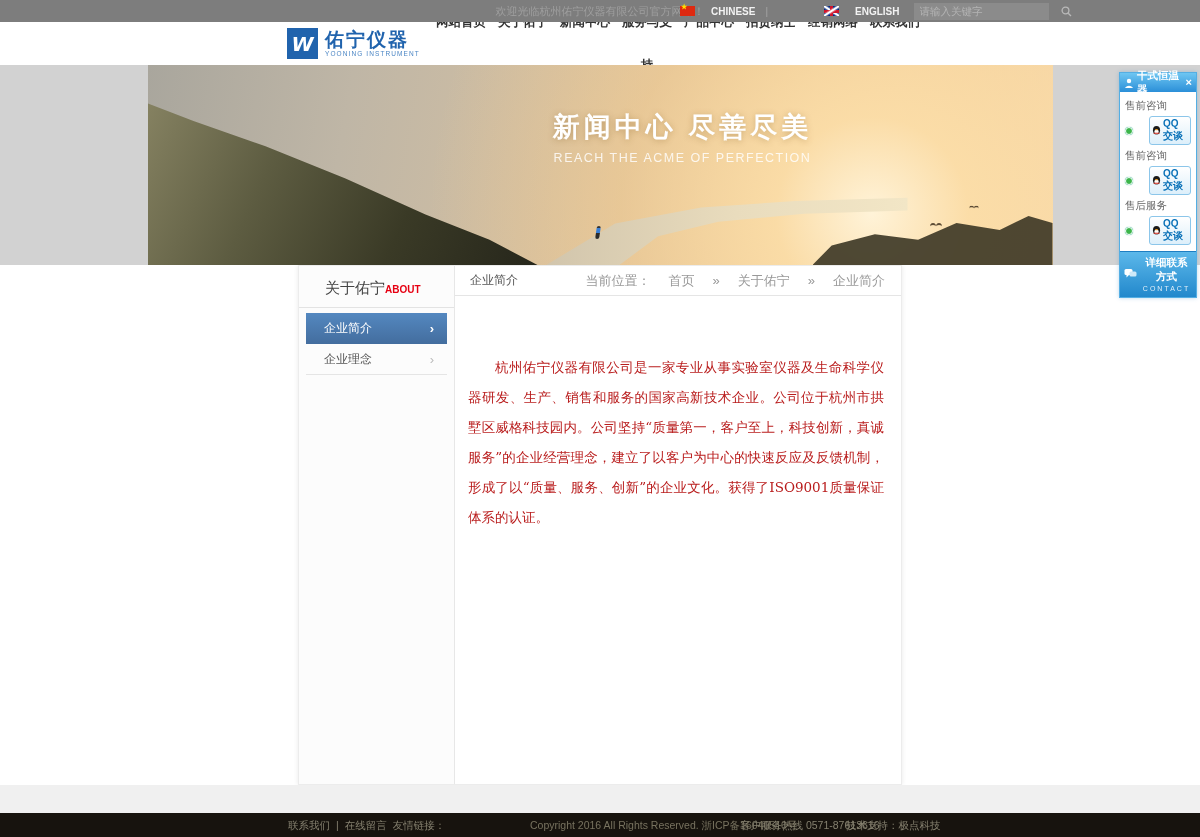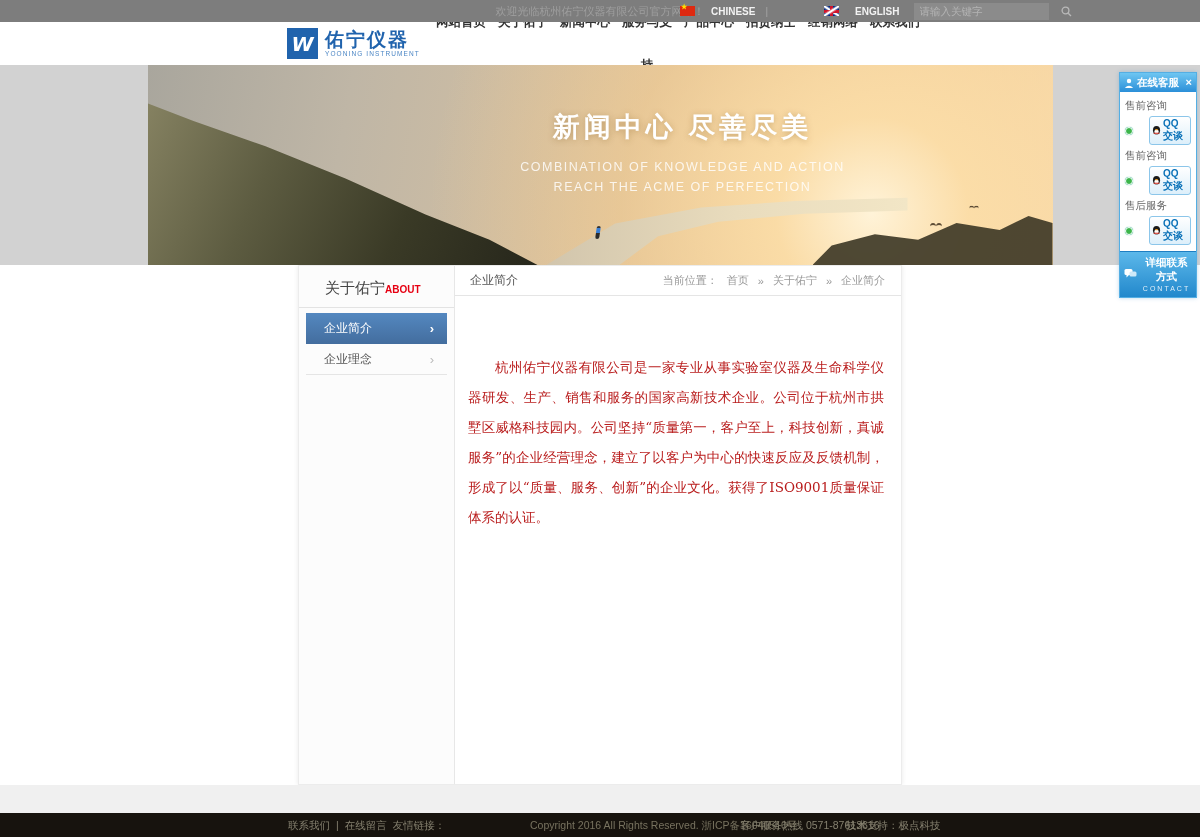--- a/index.html
+++ b/index.html
@@ -86,21 +86,21 @@
   .side-title { font-size:15px; color:#444; }
   .side-title-en { font-size:10px; color:#e60012; font-weight:bold; }
   .side-menu { padding:5px 7px; }
   .menu-item { height:31px; display:flex; align-items:center; justify-content:space-between; padding:0 13px 0 18px; font-size:12px; color:#555; cursor:pointer; border-bottom:1px solid #e5e5e5; }
   .menu-item .chev { color:#bbb; font-size:13px; }
   .menu-item.active { background:linear-gradient(#5488c0,#436d9e); color:#fff; border-bottom:none; }
   .menu-item.active .chev { color:#fff; font-weight:bold; }
   .main { flex:1; display:flex; flex-direction:column; }
   .main-head { height:30px; flex:none; display:flex; align-items:center; justify-content:space-between; padding:0 16px 0 15px; border-bottom:1px solid #e5e5e5; }
   .page-title { font-size:12px; color:#555; }
-  .breadcrumb { font-size:11px; color:#999; display:flex; gap:9px; align-items:center; }
+  .breadcrumb { font-size:13px; color:#999; display:flex; gap:18px; align-items:center; }
   .breadcrumb .crumb-link { cursor:pointer; }
   .main-body { padding:56px 17px 0 13px; }
   .main-body p { font-family:"DejaVu Serif", serif; font-size:13.5px; color:#b91c1c; line-height:30px; text-align:justify; text-indent:2em; margin-bottom:14px; }
 
   
   .bottom-strip { height:28px; background:#f0f0f0; }
   .footer { height:24px; background:#17130e; position:relative; font-size:10.5px; color:#85806f; }
   .footer > div { position:absolute; top:0; line-height:24px; white-space:nowrap; }
   .f-left { left:288px; display:flex; gap:6px; }
   .f-left .f-link { cursor:pointer; }
@@ -161,33 +161,32 @@
 <div class="banner-wrap">
   <div class="banner">
     <div class="road"></div>
     <div class="hill-left"></div>
     <div class="bush-right"></div>
     <div class="runner"></div>
     <div class="bird bird-1"></div>
     <div class="bird bird-2"></div>
     <div class="banner-text">
       <div class="banner-title">新闻中心 尽善尽美</div>
-      <div class="banner-sub">COMBINATION OF KNOWLEDGE AND ACTION</div>
       <div class="banner-sub banner-sub2">REACH THE ACME OF PERFECTION</div>
     </div>
   </div>
 </div>
 
 <div class="qq-widget">
   <div class="qq-head">
     <svg width="10" height="10" viewBox="0 0 10 10">
         <circle cx="5" cy="3" r="2.2" fill="#fff"></circle>
         <path d="M0.8 10 Q5 5.4 9.2 10 Z" fill="#fff"></path>
       </svg>
-    <span class="qq-head-title">在线客服</span>
+    <span class="qq-head-title">干式恒温器</span>
     <span class="qq-close">×</span>
   </div>
   <div class="qq-body">
 
     <div class="qq-group-label">售前咨询</div>
     <div class="qq-row">
       <span class="status-dot"></span>
       <div class="qq-chat-btn">
         <svg width="14" height="15" viewBox="0 0 14 15">
             <ellipse cx="7" cy="7" rx="5.5" ry="6.5" fill="#1a1a1a"></ellipse>

